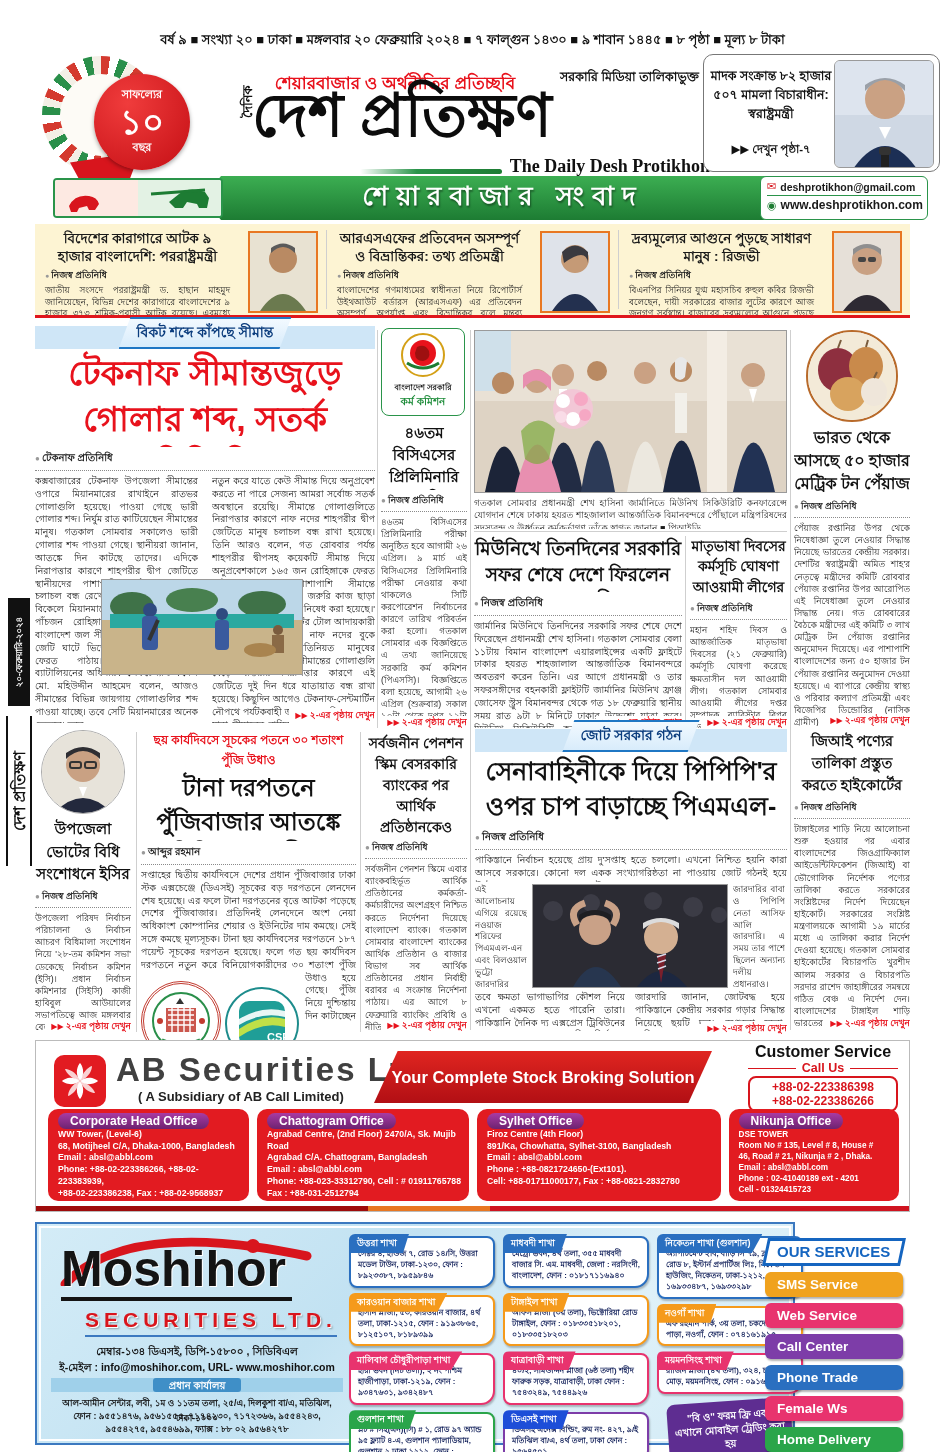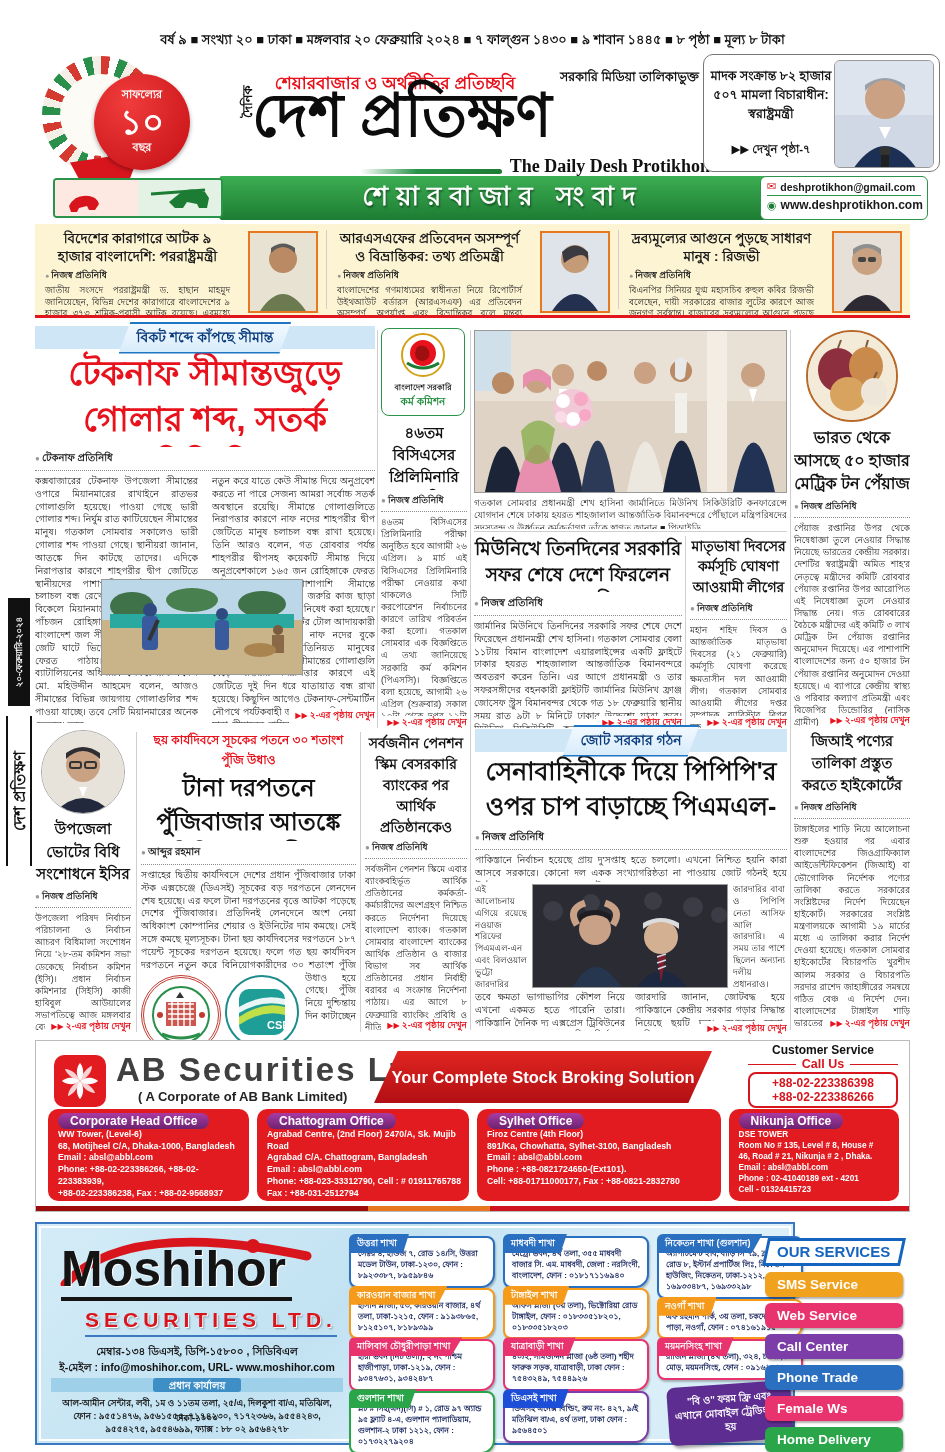--- a/index.html
+++ b/index.html
@@ -2,21 +2,21 @@
 <html><head>
 <meta charset="utf-8">
 <style>
   * { margin:0; padding:0; box-sizing:border-box; }
   body { background:#ffffff; font-family:"Liberation Sans","DejaVu Sans",sans-serif; color:#1a1a1a; }
   #page { position:relative; width:945px; height:1452px; margin:0 auto; background:#ffffff; overflow:hidden; }
   .abs { position:absolute; }
   .center { text-align:center; }
 
   
-  .kicker-bar { background:#cfe6f7; height:23px; display:flex; align-items:center; justify-content:center; }
+  .kicker-bar { background:#cfe6f7; height:23px; display:flex; align-items:flex-end; justify-content:center; }
   .kicker-rib { background:linear-gradient(#f2f9ff,#d8ecfb); color:#0a3c7d; font-weight:800; font-size:14px;
                 padding:2px 18px; position:relative; clip-path:polygon(12px 0,100% 0,calc(100% - 12px) 100%,0 100%);
                 border-top:2px solid #1f77c4; border-bottom:2px solid #1f77c4; }
   .hl-red { color:#e8121c; font-weight:900; }
   .hl-blk { color:#111; font-weight:900; }
   .byline { font-size:10px; font-weight:700; color:#222; border-bottom:1px dotted #8a8a8a; padding-bottom:3px; margin:3px 0 4px; }
   .byline::before { content:"● "; color:#9a9a9a; font-size:8px; }
   .sbody { font-size:9.3px; line-height:1.38; text-align:justify; color:#1c1c1c; overflow:hidden; position:relative; }
   .plink { position:absolute; right:0; bottom:0; background:#fff; color:#e8121c; font-size:9px; font-weight:800; padding-left:6px; }
   .plink::before { content:"▶▶ "; font-size:8px; }
@@ -32,21 +32,21 @@
   .brief .bbody { font-size:8.8px; line-height:1.32; text-align:justify; margin-right:86px; }
 
   
   .ab-card { background:#e21b21; border-radius:10px; color:#fff; position:relative; padding:20px 8px 4px 10px; height:92px; }
   .ab-card .pill { position:absolute; top:4px; left:10px; background:linear-gradient(#a93ba3,#6d2370); border-radius:14px;
                    padding:1px 12px; font-size:12px; font-weight:800; white-space:nowrap; }
   .ab-card .lines { font-size:8.7px; font-weight:700; line-height:1.35; white-space:pre-line; }
 
   
   .mcard { position:relative; background:#fff; border-radius:8px 8px 14px 8px; padding:11px 6px 4px 7px;
-           box-shadow:1px 2px 2px rgba(0,0,0,.25); }
+           box-shadow:1px 2px 2px rgba(0,0,0,.25); margin-bottom:7px; }
   .mcard .mhead { position:absolute; top:-4px; left:-2px; color:#fff; font-size:9px; font-weight:800; padding:2px 12px 2px 8px;
                   clip-path:polygon(0 0,100% 0,90% 100%,0 100%); border-radius:6px 0 0 0; white-space:nowrap; }
   .mcard .mtxt { font-size:7.8px; font-weight:700; color:#15235c; line-height:1.4; } .col-b .mhead { background:#2a6fc0; }
 
   .svc-bar { height:25px; border-radius:6px; color:#fff; font-size:13.5px; font-weight:800; display:flex; align-items:center;
              padding-left:12px; margin-top:6px; box-shadow:1px 2px 2px rgba(0,0,0,.3); }
   .svc-0 { background:#f0a21e; } .svc-1 { background:#e8336e; } .svc-2 { background:#7d3da8; }
   .svc-3 { background:#2a6fc0; } .svc-4 { background:#e8336e; } .svc-5 { background:#2aa54a; }
 </style>
 </head>
@@ -344,21 +344,21 @@
       <span class="plink">২-এর পৃষ্ঠায় দেখুন</span>
     </div>
   </section>
 
   <section class="abs" style="left:141px;top:731px;width:215px;height:301px;">
     <div class="center" style="color:#e8121c;font-size:12px;font-weight:800;">ছয় কার্যদিবসে সূচকের পতনে ৩০ শতাংশ পুঁজি উধাও</div>
     <div class="hl-blk center" style="font-size:24px;line-height:1.4;height:70px;overflow:hidden;">টানা দরপতনে পুঁজিবাজার আতঙ্কে বিনিয়োগকারীরা</div>
     <div class="byline">আব্দুর রহমান</div>
     <div class="sbody" style="height:186px;">
       <span>সপ্তাহের দ্বিতীয় কার্যদিবসে দেশের প্রধান পুঁজিবাজার ঢাকা স্টক এক্সচেঞ্জে (ডিএসই) সূচকের বড় দরপতনে লেনদেন শেষ হয়েছে। এর ফলে টানা দরপতনের বৃত্তে আটকা পড়েছে দেশের পুঁজিবাজার। প্রতিদিনই লেনদেনে অংশ নেয়া অধিকাংশ কোম্পানির শেয়ার ও ইউনিটের দাম কমছে। সেই সঙ্গে কমছে মূল্যসূচক। টানা ছয় কার্যদিবসের দরপতনে ১৮৭ পয়েন্ট সূচকের দরপতন হয়েছে। ফলে গত ছয় কার্যদিবস দরপতনে নতুন করে</span>
-      <div style="float:left;width:158px;height:86px;margin:3px 6px 2px 0;display:flex;gap:4px;align-items:flex-start;">
+      <div style="float:left;width:158px;height:86px;margin:3px 6px 2px 0;display:flex;gap:4px;align-items:flex-end;">
         <div style="width:80px;height:80px;border-radius:50%;border:3px double #c23a2f;background:#fff;display:flex;align-items:center;justify-content:center;">
           <svg width="58" height="58" viewBox="0 0 58 58">
             <circle cx="29" cy="29" r="28" fill="#fff" stroke="#2a8f4a" stroke-width="2"></circle>
             <rect x="14" y="16" width="30" height="24" fill="#c23a2f" opacity=".85"></rect>
             <path d="M16 18 H42 M16 23 H42 M16 28 H42 M16 33 H42 M20 16 V40 M26 16 V40 M32 16 V40 M38 16 V40" stroke="#fff" stroke-width="1.4"></path>
             <path d="M24 12 l4 -6 4 6 Z" fill="#333"></path>
             <circle cx="8" cy="29" r="3" fill="#c23a2f"></circle>
               <circle cx="50" cy="29" r="3" fill="#c23a2f"></circle>
             <path d="M10 48 q19 8 38 0" stroke="#2a8f4a" stroke-width="3" fill="none"></path>
           </svg>
@@ -450,27 +450,27 @@
           <path d="M20 20 C26 28 22 36 20 38 C18 36 14 28 20 20 Z"></path>
           <path d="M20 20 C12 26 4 22 2 20 C4 18 12 14 20 20 Z"></path>
           <path d="M20 20 C16 10 8 8 5 8 C6 12 12 18 20 20 Z" opacity=".8"></path>
           <path d="M20 20 C30 16 32 8 32 5 C28 6 22 12 20 20 Z" opacity=".8"></path>
           <path d="M20 20 C24 30 32 32 35 32 C34 28 28 22 20 20 Z" opacity=".8"></path>
           <path d="M20 20 C10 24 8 32 8 35 C12 34 18 28 20 20 Z" opacity=".8"></path>
         </g>
       </svg>
     </div>
     <div class="abs" style="left:80px;top:10px;font-size:33px;font-weight:700;color:#404040;letter-spacing:2px;">AB Securities Ltd.</div>
-    <div class="abs" style="left:102px;top:48px;font-size:13px;font-weight:700;color:#222;">( A Corporate of AB Bank Limited)</div>
+    <div class="abs" style="left:102px;top:48px;font-size:13px;font-weight:700;color:#222;">( A Subsidiary of AB Call Limited)</div>
     <div class="abs" style="left:338px;top:10px;width:338px;height:52px;background:linear-gradient(#e02520,#b20f14);
                 clip-path:polygon(7% 0,100% 0,93% 100%,0 100%);display:flex;align-items:center;justify-content:center;text-align:center;">
       <span style="color:#fff;font-size:16.5px;font-weight:800;">Your Complete Stock Broking Solution</span>
     </div>
     <div class="abs center" style="left:712px;top:2px;width:150px;">
-      <div style="font-size:12px;font-weight:800;color:#111;">Customer Service</div>
+      <div style="font-size:16px;font-weight:800;color:#111;">Customer Service</div>
       <div style="font-size:12.5px;font-weight:800;color:#d8151d;display:flex;align-items:center;gap:6px;justify-content:center;">
         <span style="flex:1;border-top:1.5px solid #d8151d;"></span>
         <span>Call Us</span>
         <span style="flex:1;border-top:1.5px solid #d8151d;"></span>
       </div>
       <div style="border:2px solid #d8151d;border-radius:8px;padding:2px 4px;margin-top:1px;">
         <div style="font-size:12px;font-weight:800;color:#d8151d;">+88-02-223386398</div>
         <div style="font-size:12px;font-weight:800;color:#d8151d;">+88-02-223386266</div>
       </div>
     </div>

